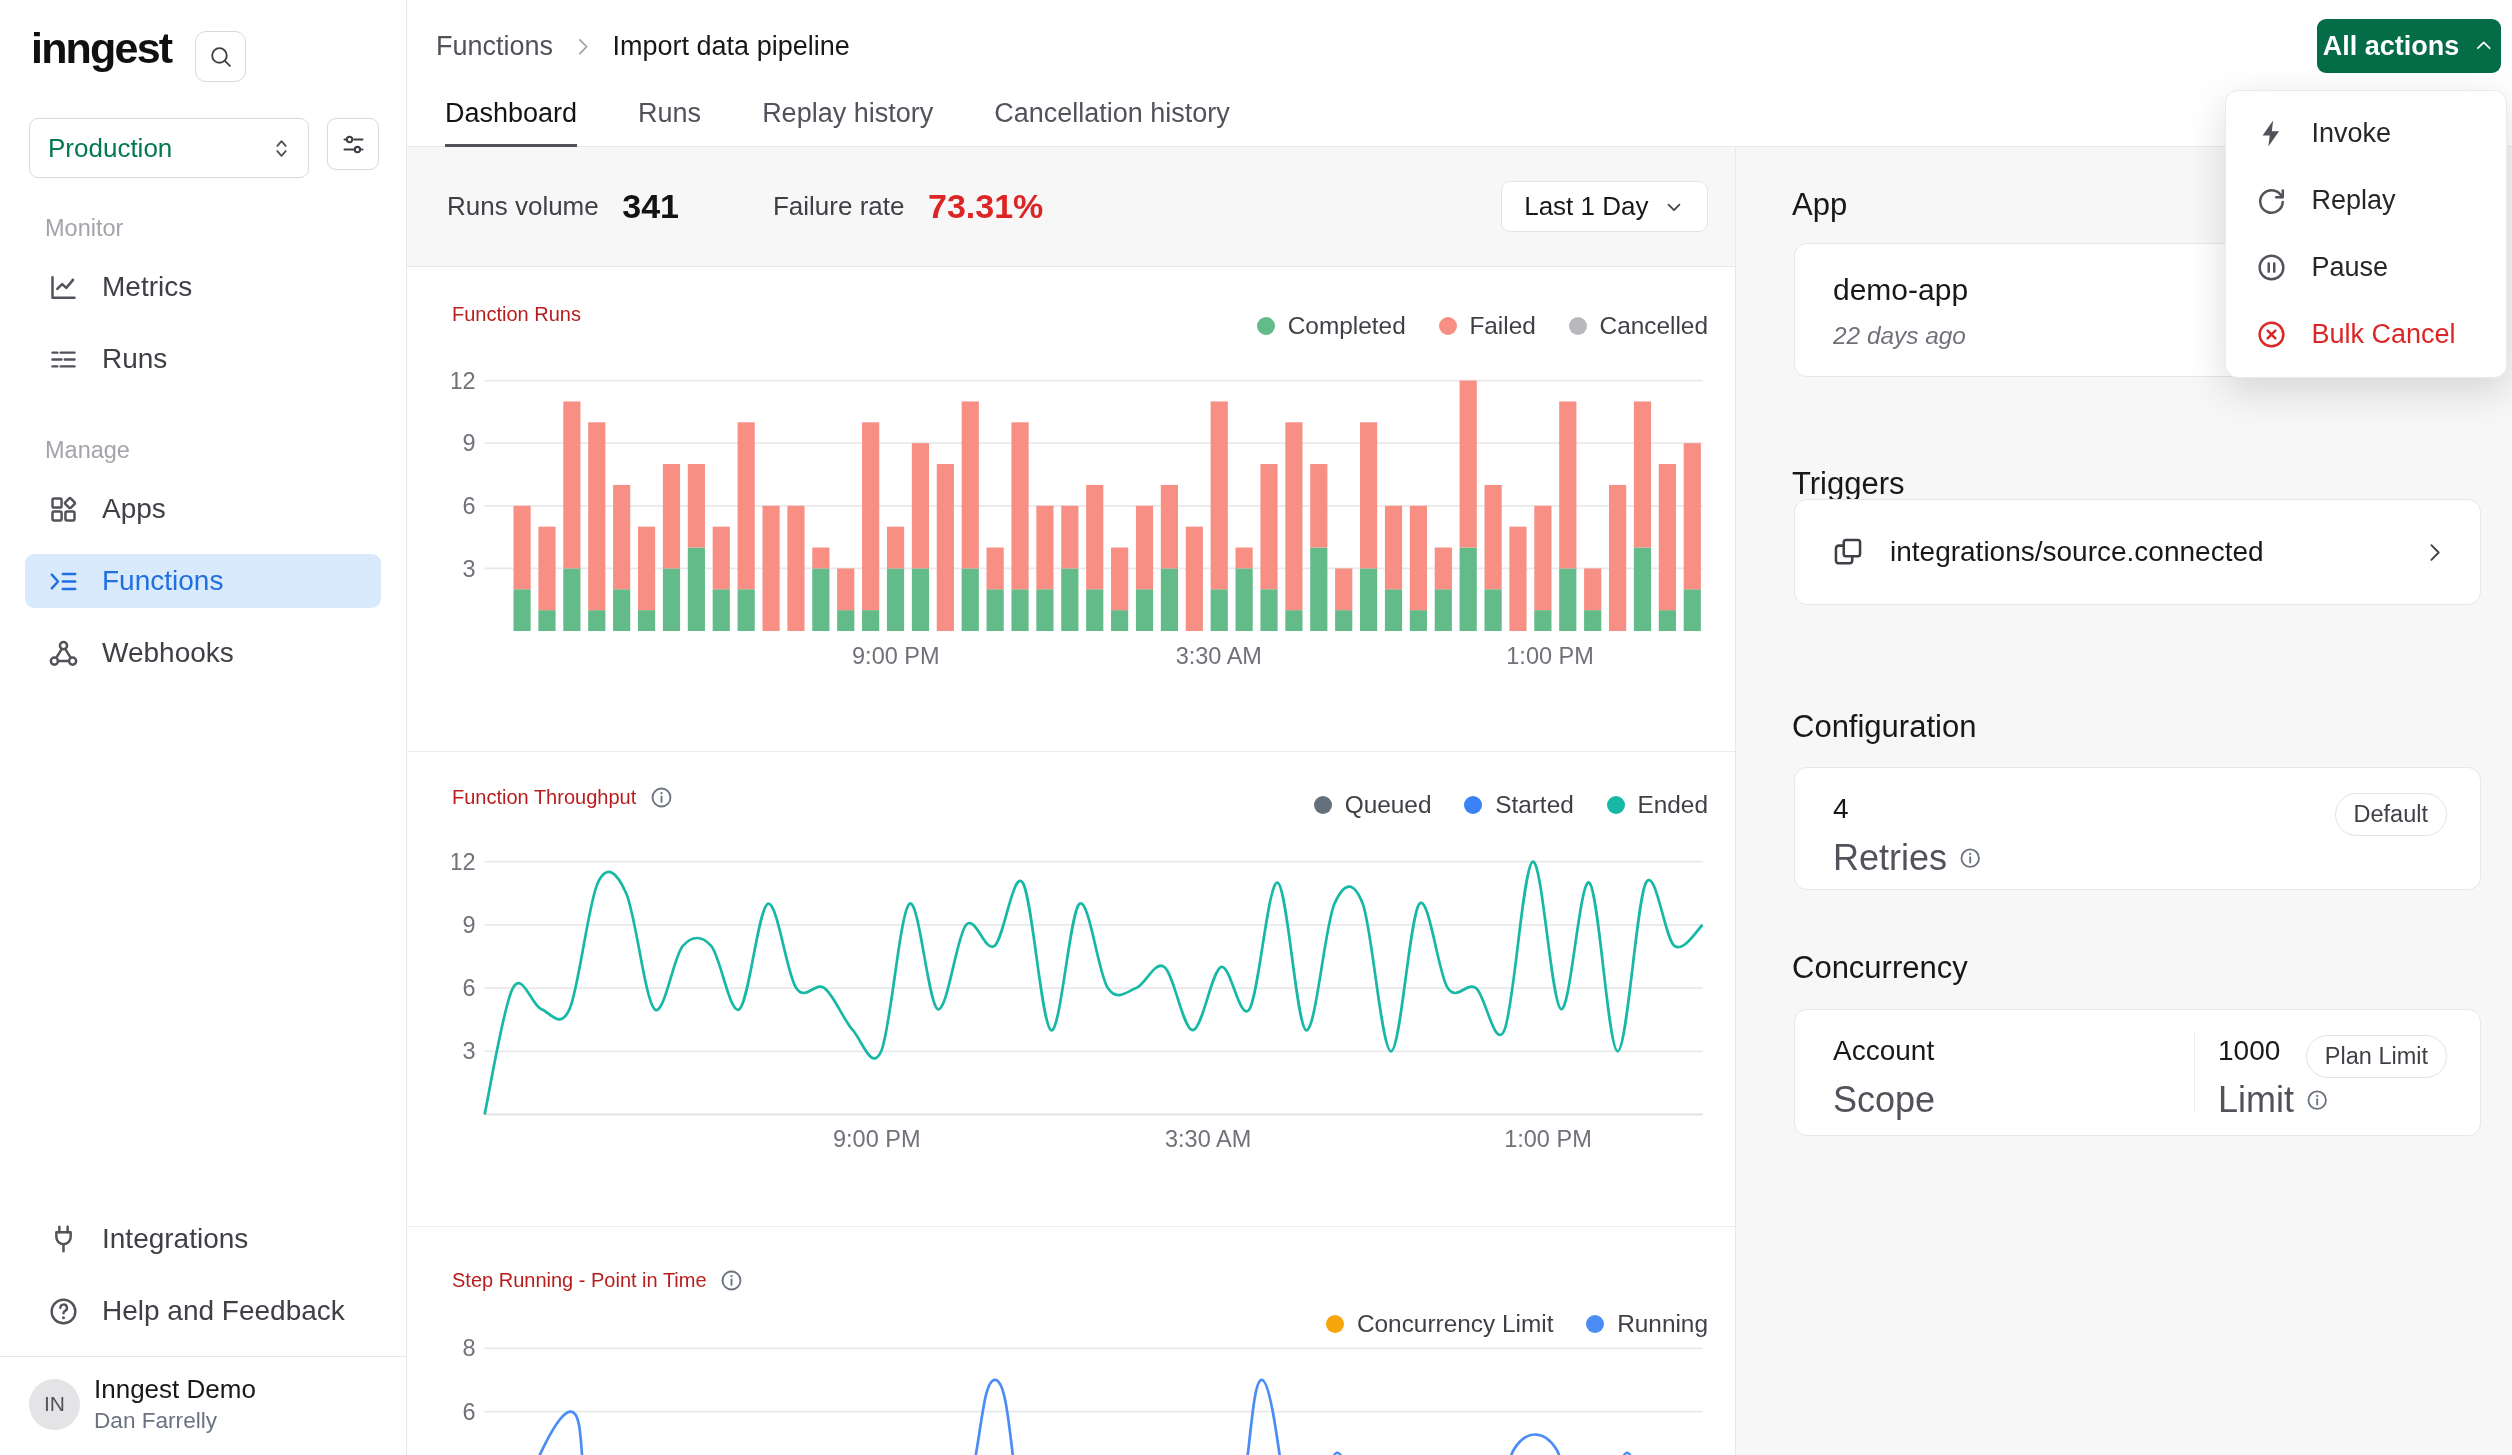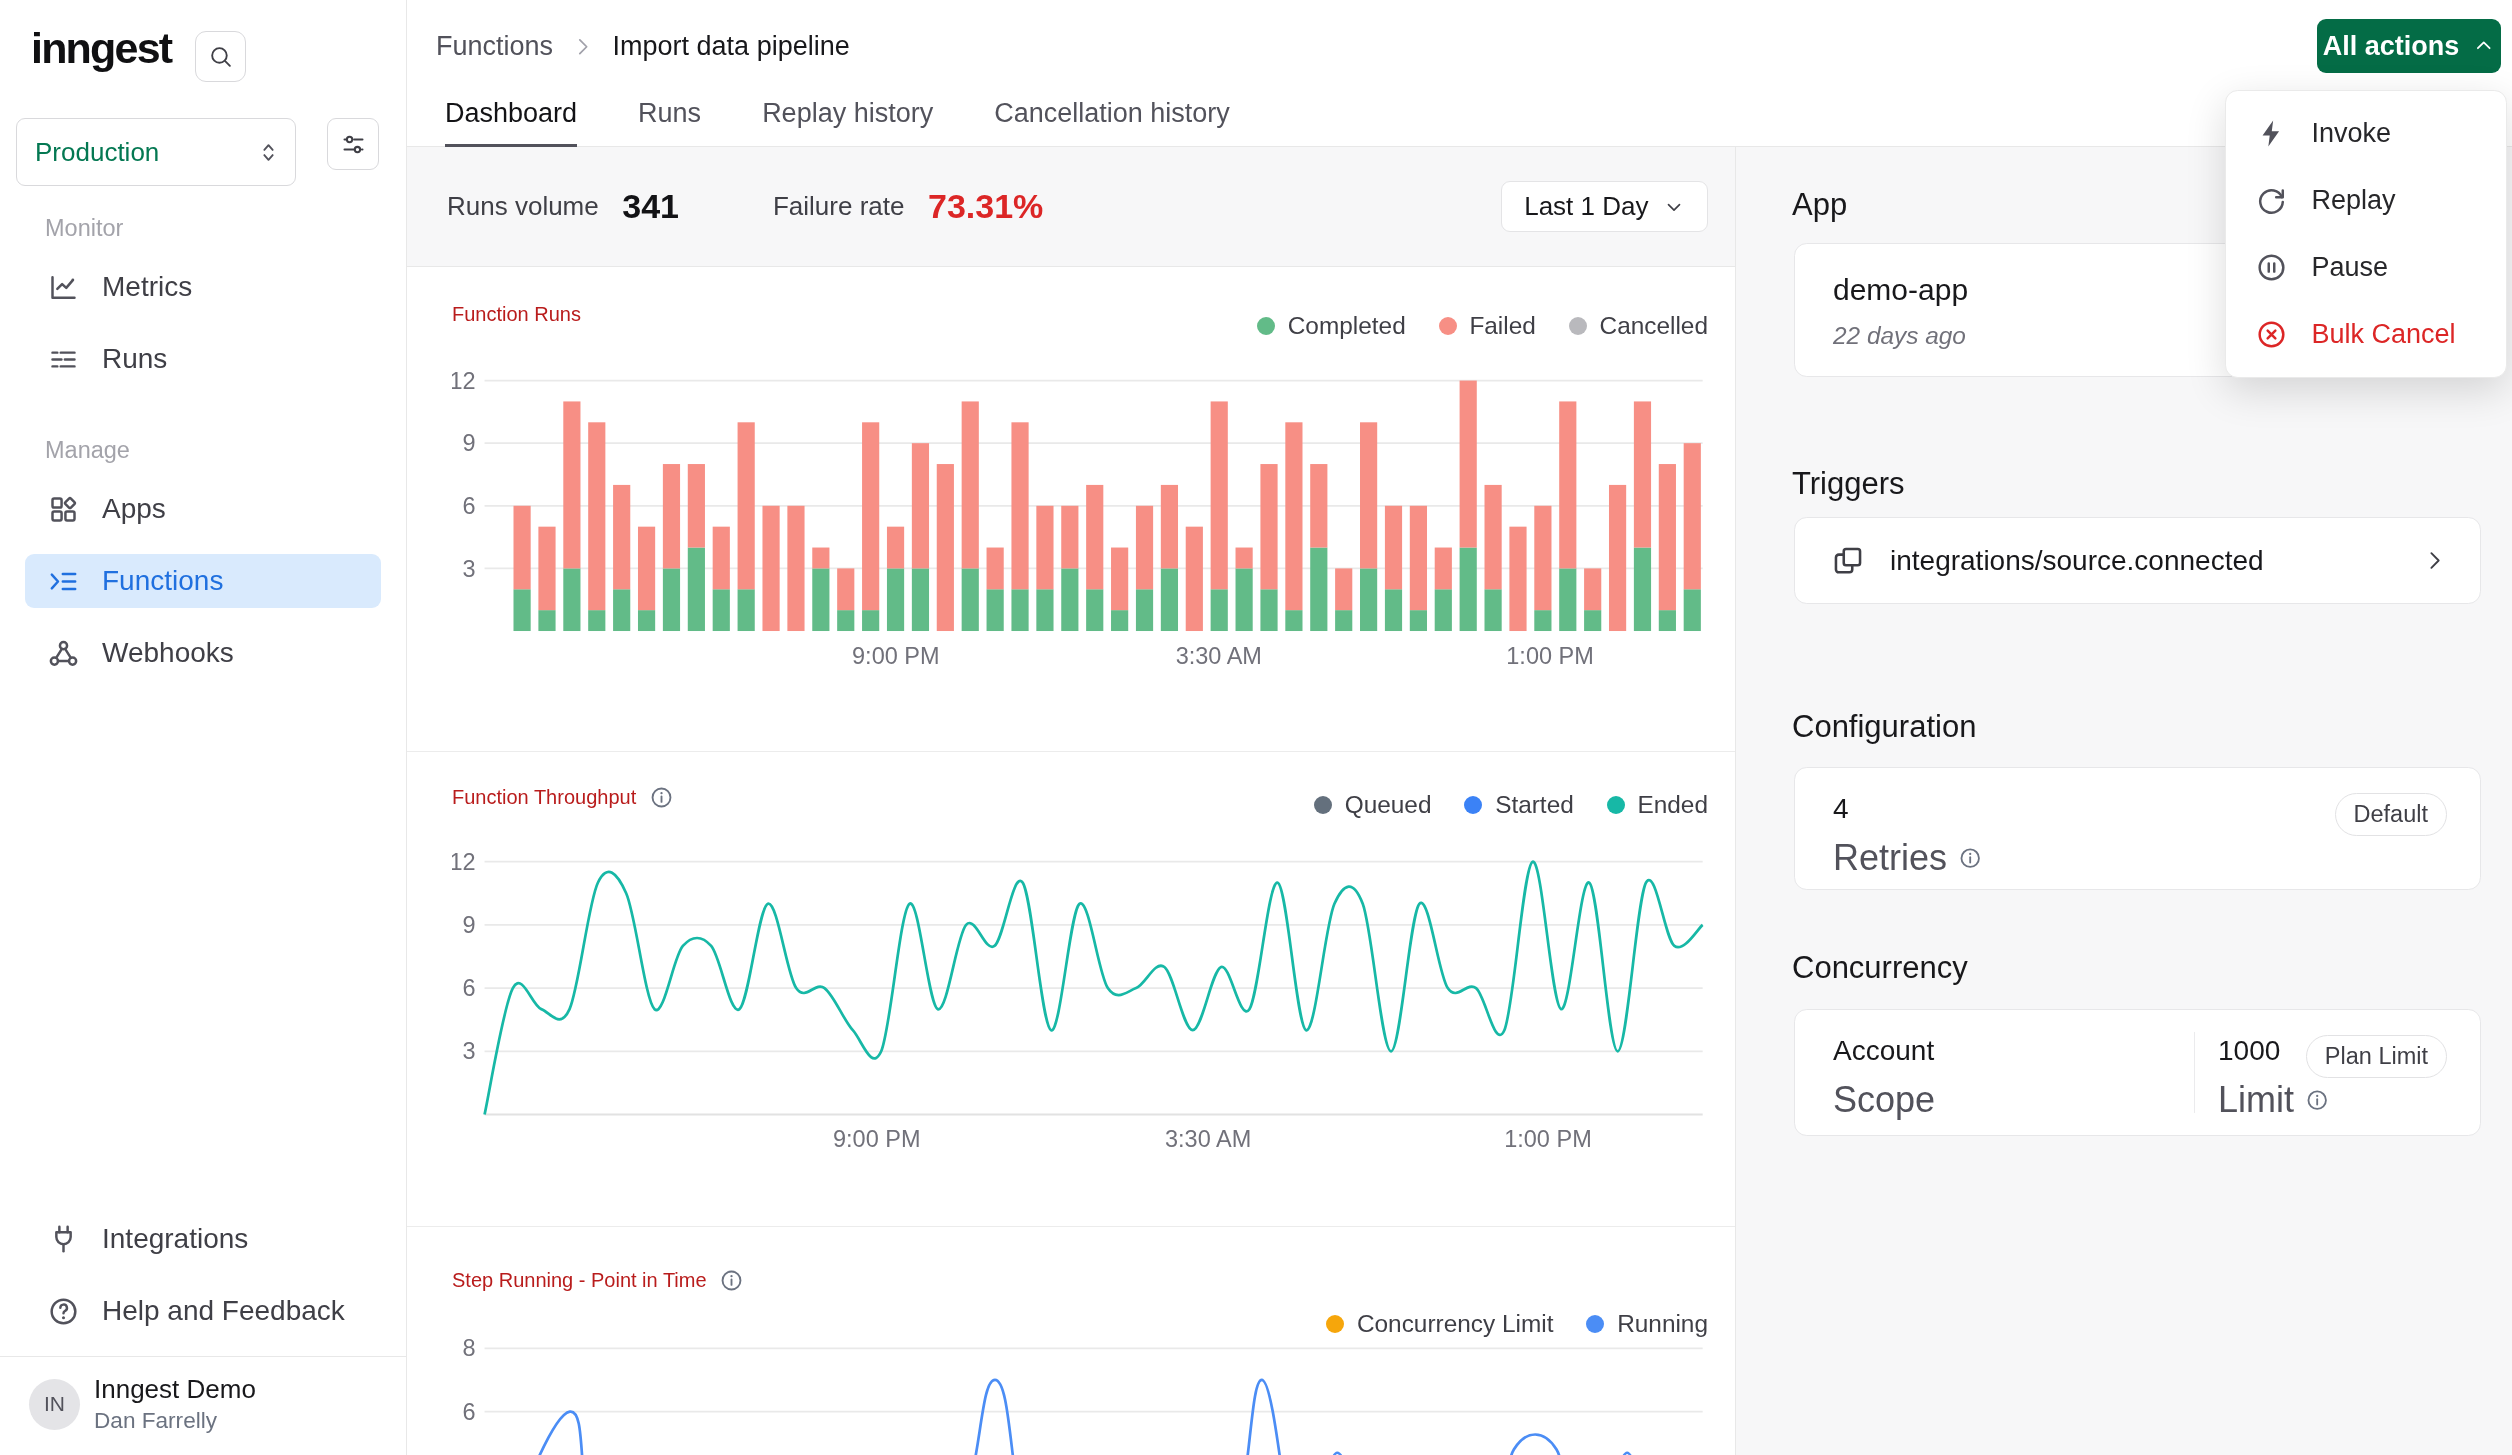--- a/index.html
+++ b/index.html
@@ -9,21 +9,21 @@
     stroke-linecap:round; stroke-linejoin:round; }
 
   
   .sidebar { position:absolute; left:0; top:0; width:407px; height:1456px;
     background:#fff; border-right:1.8px solid #E8E8E8; }
   .logo { position:absolute; left:31px; top:23.5px; font-size:43px; font-weight:800;
     letter-spacing:-1.8px; color:#101012; }
   .search-btn { position:absolute; left:195px; top:31px; width:51px; height:51px;
     border:1.8px solid #D9D9DC; border-radius:11px; display:flex; align-items:center;
     justify-content:center; color:#3F3F46; background:#fff; }
-  .env-select { position:absolute; left:16px; top:118px; width:280px; height:68px;
+  .env-select { position:absolute; left:29px; top:118px; width:280px; height:60px;
     border:1.8px solid #D9D9DC; border-radius:9px; background:#fff; display:flex;
     align-items:center; justify-content:space-between; padding:0 14.5px 0 18px; }
   .env-select .lbl { font-size:26px; color:#047852; font-weight:500; }
   .settings-btn { position:absolute; left:327px; top:118px; width:52px; height:52px;
     border:1.8px solid #D9D9DC; border-radius:9px; background:#fff; display:flex;
     align-items:center; justify-content:center; color:#3F3F46; }
   .nav { position:absolute; left:0; top:215px; right:0; }
   .nav-label { font-size:23.5px; color:#A3A3AA; margin:0 0 18px 45px; font-weight:500; }
   .nav-item { display:flex; align-items:center; gap:22px; height:54px; margin:0 25px 18px 25px;
     padding-left:22px; border-radius:9px; font-size:28px; color:#3F3F46; cursor:pointer; }
@@ -506,21 +506,21 @@
 </div>
 
 <div class="panel">
   <div class="panel-h" style="top:40px;">App</div>
   <div class="card" style="top:96px; height:134px;">
     <div class="app-name">demo-app</div>
     <div class="app-age">22 days ago</div>
   </div>
 
   <div class="panel-h" style="top:319px;">Triggers</div>
-  <div class="card" style="top:370px; height:87px;">
+  <div class="card" style="top:352px; height:106px;">
     <div class="trig-row">
       <span class="trig-ic">
           <svg class="ic" viewBox="0 0 24 24" width="100%" height="100%">
             <rect x="9" y="3.5" width="11.5" height="11.5" rx="1.6"></rect>
             <path d="M15 15v3a2 2 0 0 1-2 2H5.5a2 2 0 0 1-2-2V9.5a2 2 0 0 1 2-2H9"></path>
           </svg>
         </span>
       <span class="trig-name">integrations/source.connected</span>
       <span class="trig-chev">
           <svg class="ic" viewBox="0 0 24 24" width="100%" height="100%">

